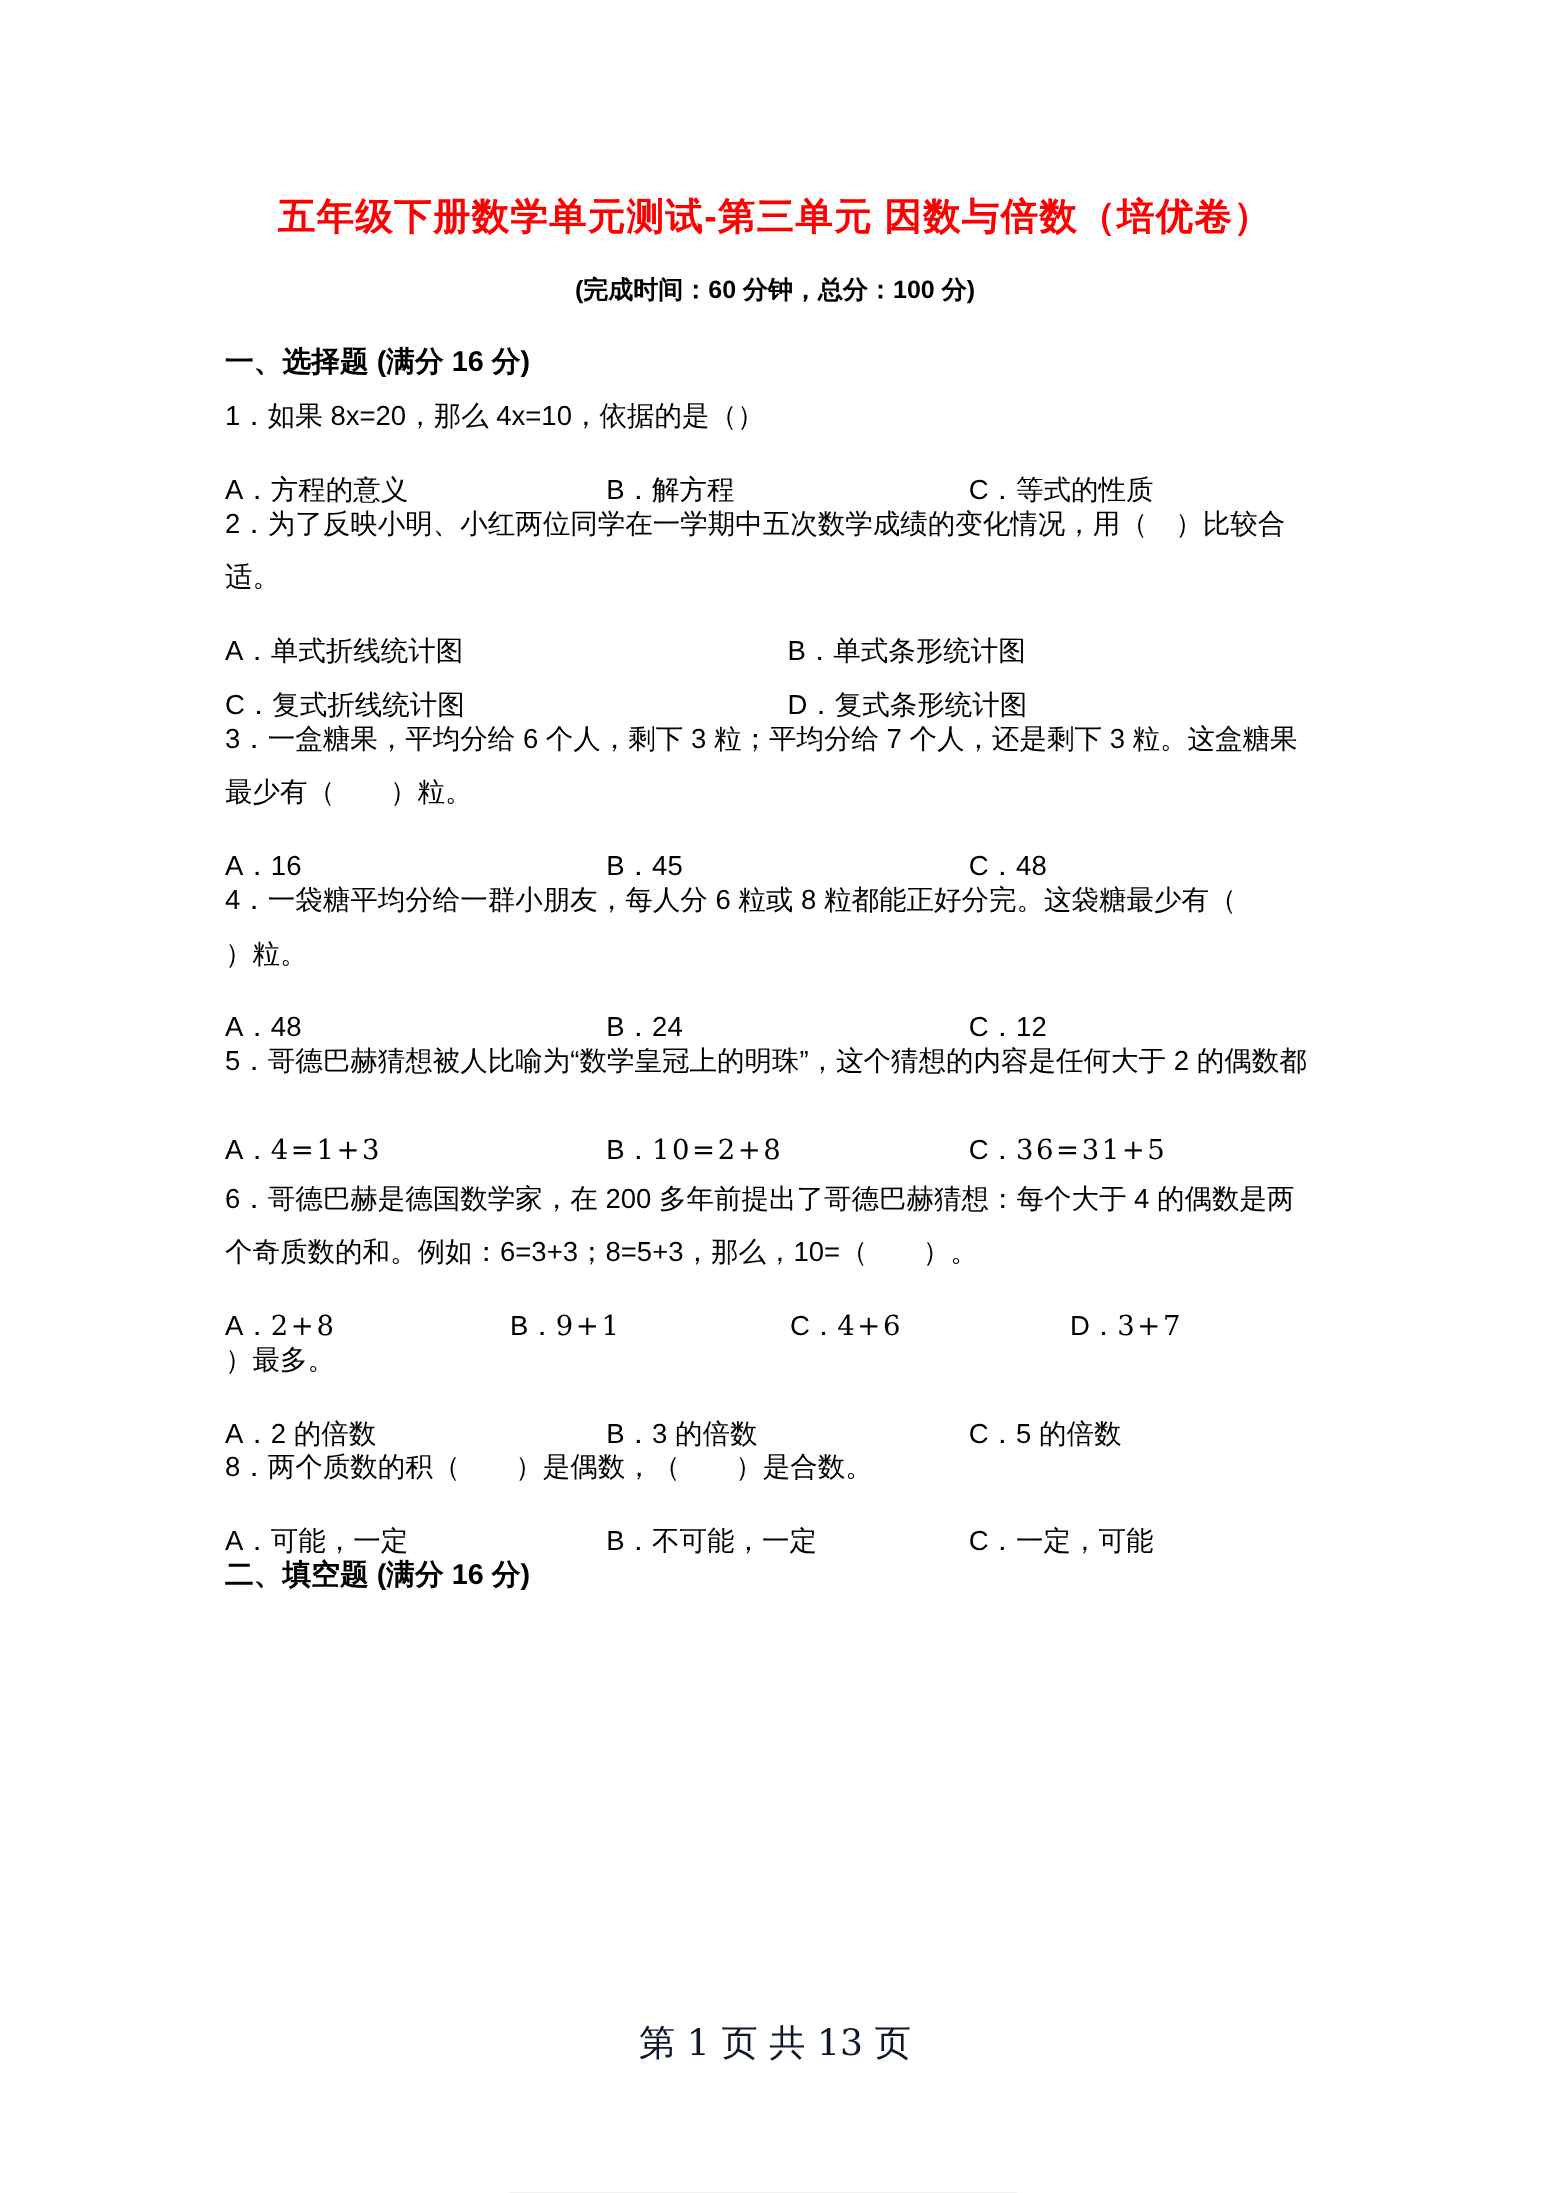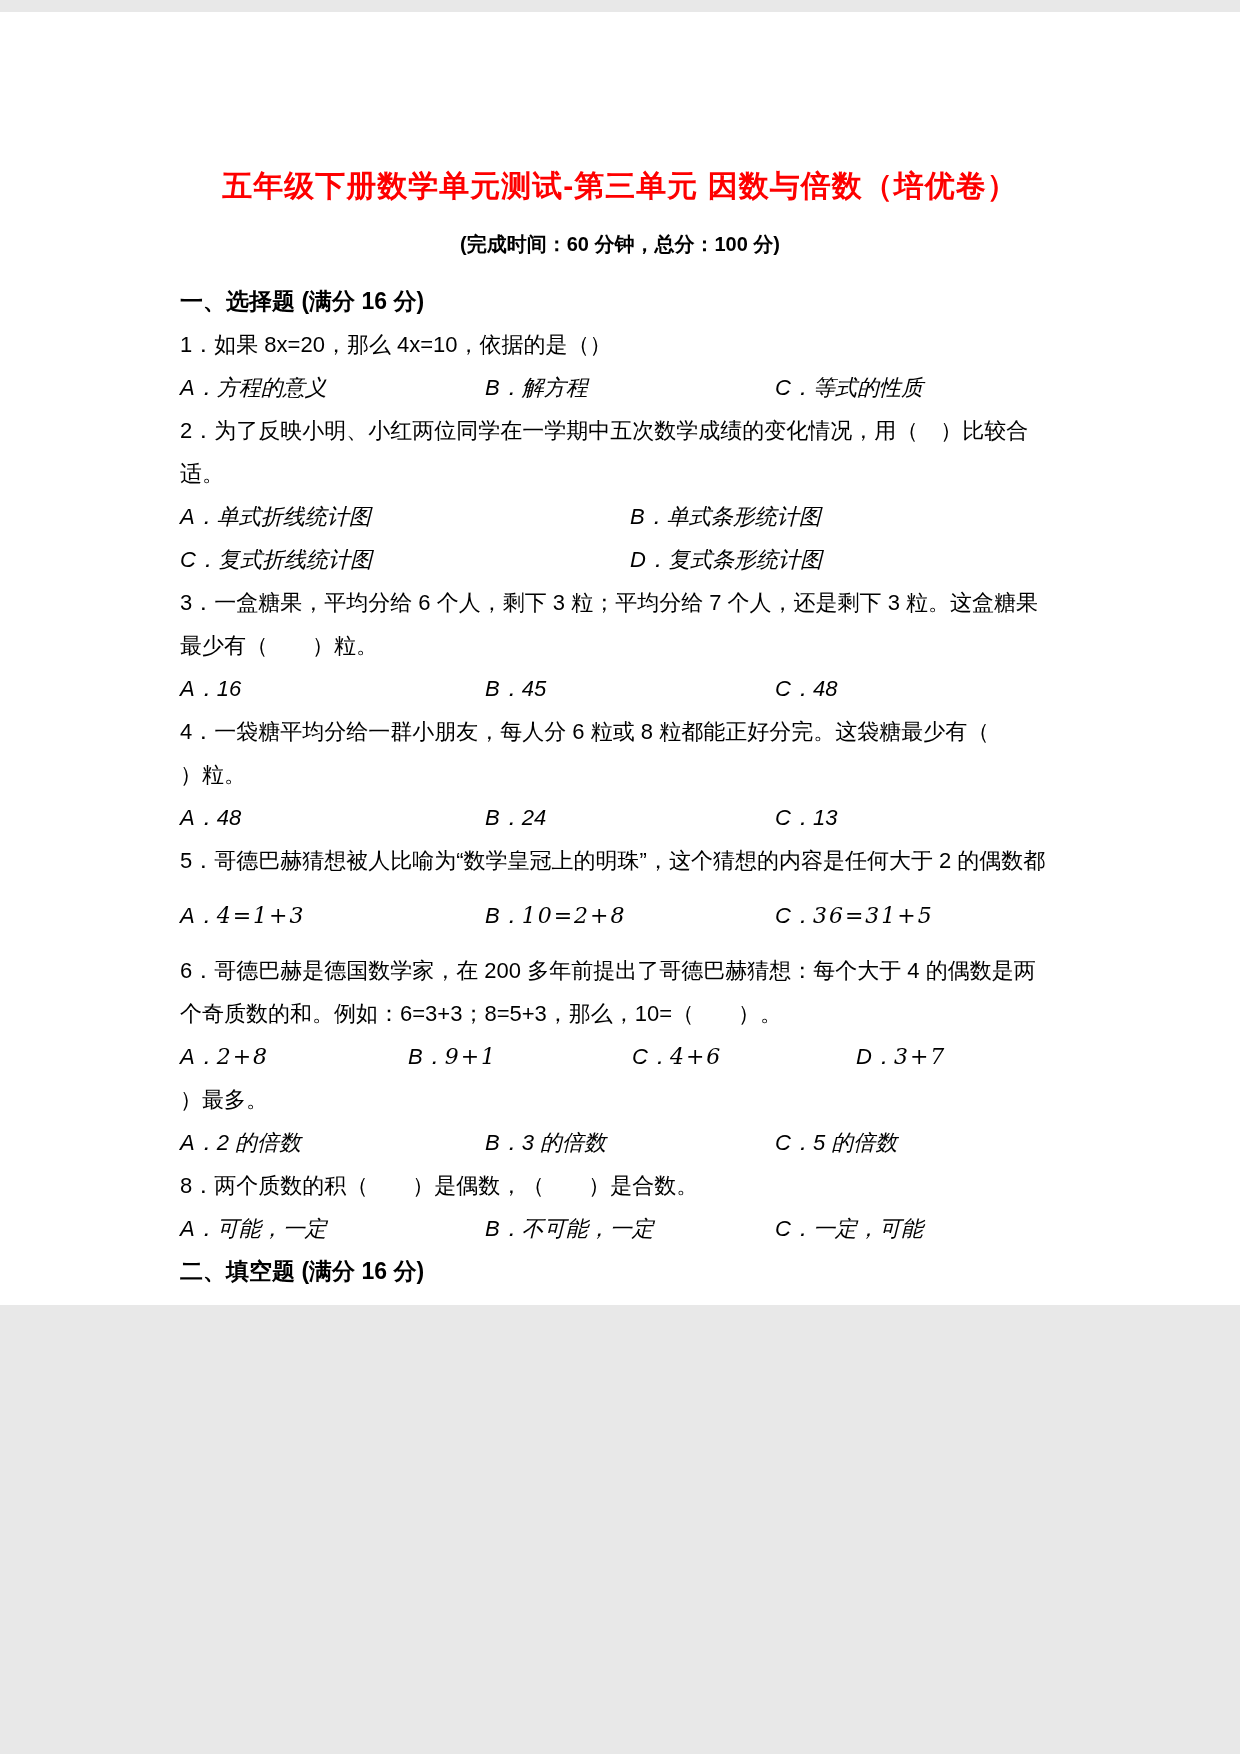--- a/index.html
+++ b/index.html
@@ -1,19 +1,19 @@
 <!DOCTYPE html>
 <html><head>
 <meta charset="utf-8">
 <style>
   html,body { margin:0; padding:0; background:#e8e8e8; }
   .page {
     position:relative;
-    width:1240px; height:1293px;
-    margin:12px auto;
+    width:1240px; height:1754px;
+    margin:0 auto;
     background:#ffffff;
     font-family:"Liberation Sans","DejaVu Sans",sans-serif;
     color:#000;
     overflow:hidden;
   }
   .doc-title {
     padding-top:152px;
     text-align:center;
     font-size:30px;
     font-weight:bold;
@@ -31,21 +31,21 @@
   }
   .flow {
     margin-top:16px;
     padding-left:180px;
     padding-right:102px;
     font-size:22px;
   }
   .row { line-height:43px; height:43px; white-space:pre; }
   .row.heading { font-weight:bold; font-size:23px; }
   .row.opt-row { position:relative; }
-  .opt { position:absolute; top:0; white-space:pre;font-style:italic; }
+  .opt { position:absolute; top:16px; white-space:pre; }
   .opt .math {
     font-family:"DejaVu Serif","Liberation Serif",serif;
     font-size:22px;
     letter-spacing:2px;
   }
   .row.spacious { margin-top:12px; margin-bottom:12px; }
   .doc-footer {
     position:absolute;
     left:0; top:1616px;
     width:100%;
@@ -68,21 +68,21 @@
       <div class="row opt-row"><span class="opt" style="left: 0px;"><span>A．</span><span>方程的意义</span></span><span class="opt" style="left: 305px;"><span>B．</span><span>解方程</span></span><span class="opt" style="left: 595px;"><span>C．</span><span>等式的性质</span></span></div>
       <div class="row q-line">2．为了反映小明、小红两位同学在一学期中五次数学成绩的变化情况，用（　）比较合</div>
       <div class="row q-line">适。</div>
       <div class="row opt-row"><span class="opt" style="left: 0px;"><span>A．</span><span>单式折线统计图</span></span><span class="opt" style="left: 450px;"><span>B．</span><span>单式条形统计图</span></span></div>
       <div class="row opt-row"><span class="opt" style="left: 0px;"><span>C．</span><span>复式折线统计图</span></span><span class="opt" style="left: 450px;"><span>D．</span><span>复式条形统计图</span></span></div>
       <div class="row q-line">3．一盒糖果，平均分给 6 个人，剩下 3 粒；平均分给 7 个人，还是剩下 3 粒。这盒糖果</div>
       <div class="row q-line">最少有（　　）粒。</div>
       <div class="row opt-row"><span class="opt" style="left: 0px;"><span>A．</span><span>16</span></span><span class="opt" style="left: 305px;"><span>B．</span><span>45</span></span><span class="opt" style="left: 595px;"><span>C．</span><span>48</span></span></div>
       <div class="row q-line">4．一袋糖平均分给一群小朋友，每人分 6 粒或 8 粒都能正好分完。这袋糖最少有（</div>
       <div class="row q-line">）粒。</div>
-      <div class="row opt-row"><span class="opt" style="left: 0px;"><span>A．</span><span>48</span></span><span class="opt" style="left: 305px;"><span>B．</span><span>24</span></span><span class="opt" style="left: 595px;"><span>C．</span><span>13</span></span></div>
+      <div class="row opt-row"><span class="opt" style="left: 0px;"><span>A．</span><span>48</span></span><span class="opt" style="left: 305px;"><span>B．</span><span>24</span></span><span class="opt" style="left: 595px;"><span>C．</span><span>12</span></span></div>
       <div class="row q-line">5．哥德巴赫猜想被人比喻为“数学皇冠上的明珠”，这个猜想的内容是任何大于 2 的偶数都</div>
       <div class="row opt-row spacious"><span class="opt" style="left: 0px;"><span>A．</span><span class="math">4=1+3</span></span><span class="opt" style="left: 305px;"><span>B．</span><span class="math">10=2+8</span></span><span class="opt" style="left: 595px;"><span>C．</span><span class="math">36=31+5</span></span></div>
       <div class="row q-line">6．哥德巴赫是德国数学家，在 200 多年前提出了哥德巴赫猜想：每个大于 4 的偶数是两</div>
       <div class="row q-line">个奇质数的和。例如：6=3+3；8=5+3，那么，10=（　　）。</div>
       <div class="row opt-row"><span class="opt" style="left: 0px;"><span>A．</span><span class="math">2+8</span></span><span class="opt" style="left: 228px;"><span>B．</span><span class="math">9+1</span></span><span class="opt" style="left: 452px;"><span>C．</span><span class="math">4+6</span></span><span class="opt" style="left: 676px;"><span>D．</span><span class="math">3+7</span></span></div>
       <div class="row q-line">）最多。</div>
       <div class="row opt-row"><span class="opt" style="left: 0px;"><span>A．</span><span>2 的倍数</span></span><span class="opt" style="left: 305px;"><span>B．</span><span>3 的倍数</span></span><span class="opt" style="left: 595px;"><span>C．</span><span>5 的倍数</span></span></div>
       <div class="row q-line">8．两个质数的积（　　）是偶数，（　　）是合数。</div>
       <div class="row opt-row"><span class="opt" style="left: 0px;"><span>A．</span><span>可能，一定</span></span><span class="opt" style="left: 305px;"><span>B．</span><span>不可能，一定</span></span><span class="opt" style="left: 595px;"><span>C．</span><span>一定，可能</span></span></div>
       <div class="row heading">二、填空题 (满分 16 分)</div>

